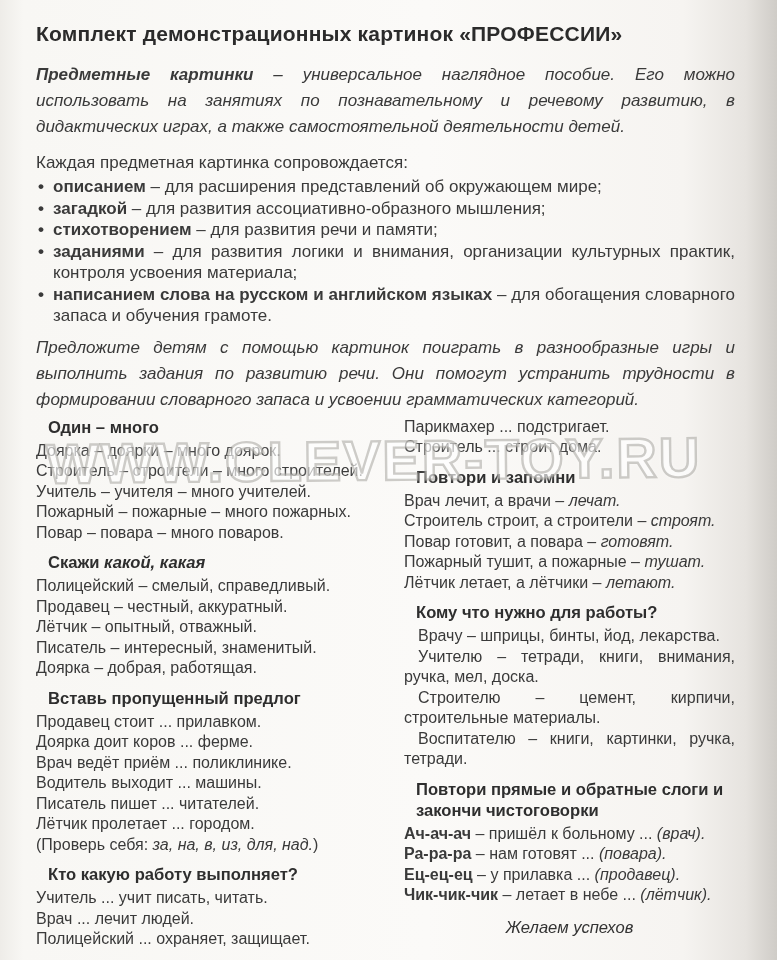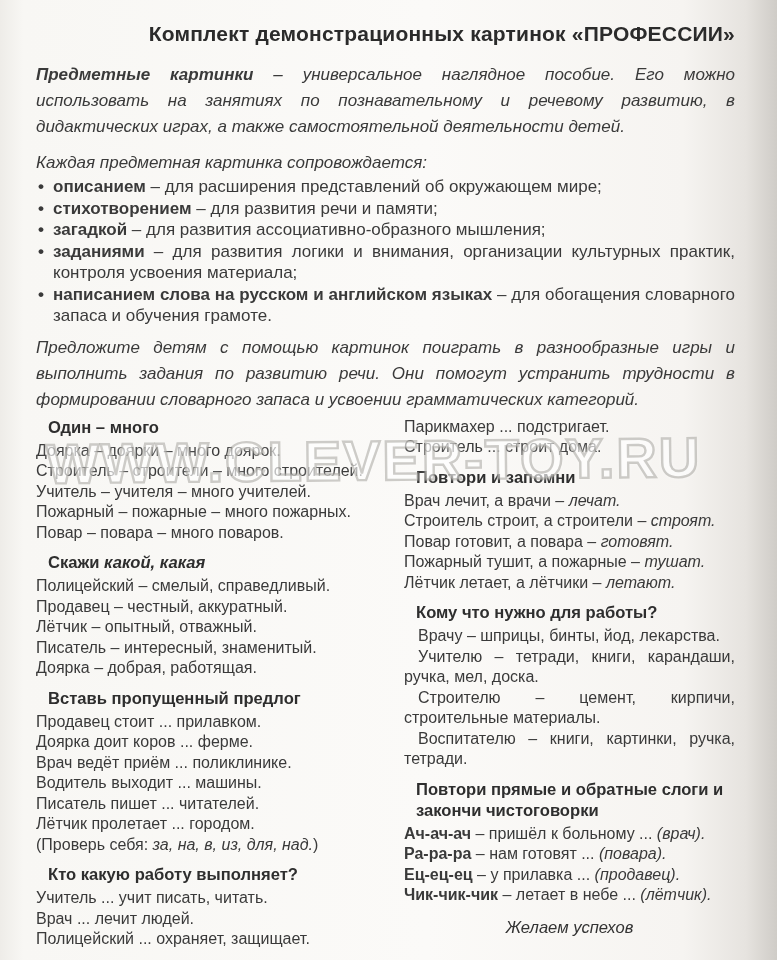--- a/index.html
+++ b/index.html
@@ -9,39 +9,38 @@
     margin: 0;
     box-sizing: border-box;
     padding: 14px 42px 14px 36px;
     overflow: hidden;
     background: linear-gradient(90deg, #eeece8 0%, #f8f7f4 3%, #fbfaf8 55%, #f6f4f1 88%, #e6e3df 96%, #cfccc7 100%);
     font-family: "Liberation Sans", "DejaVu Sans", sans-serif;
     color: #3a3a3a;
   }
   .title {
     margin: 8px 0 16px;
-    text-align: right;
+    text-align: left;
     font-size: 21px;
     font-weight: bold;
     color: #2b2b2b;
     letter-spacing: .2px;
   }
   .intro {
     margin: 0 0 12px;
     font-size: 17px;
     line-height: 26px;
     text-align: justify;
     font-style: italic;
   }
   .intro2 { margin: 8px 0 2px; }
   .lead-in {
     font-size: 17px;
     line-height: 22px;
     margin-bottom: 2px;
-    font-style: italic;
   }
   .bullets .bullet-line {
     position: relative;
     padding-left: 17px;
     font-size: 17px;
     line-height: 21.5px;
     text-align: justify;
   }
   .bullets .bullet-line::before {
     content: "\2022";
@@ -95,22 +94,22 @@
   <div class="watermark">WWW.CLEVER-TOY.RU</div>
 
   <h1 class="title">Комплект демонстрационных картинок «ПРОФЕССИИ»</h1>
 
   <p class="intro"><span class="b">Предметные картинки</span><span class=""> – универсальное наглядное пособие. Его можно использовать на занятиях по познавательному и речевому развитию, в дидактических играх, а также самостоятельной деятельности детей.</span></p>
 
   <div>
     <div class="lead-in">Каждая предметная картинка сопровождается:</div>
     <div class="bullets">
         <div class="bullet-line"><span class="b">описанием</span><span class=""> – для расширения представлений об окружающем мире;</span></div>
+        <div class="bullet-line"><span class="b">загадкой</span><span class=""> – для развития ассоциативно-образного мышления;</span></div>
         <div class="bullet-line"><span class="b">стихотворением</span><span class=""> – для развития речи и памяти;</span></div>
-        <div class="bullet-line"><span class="b">загадкой</span><span class=""> – для развития ассоциативно-образного мышления;</span></div>
         <div class="bullet-line"><span class="b">заданиями</span><span class=""> – для развития логики и внимания, организации культурных практик, контроля усвоения материала;</span></div>
         <div class="bullet-line"><span class="b">написанием слова на русском и английском языках</span><span class=""> – для обогащения словарного запаса и обучения грамоте.</span></div>
       </div>
   </div>
 
   <p class="intro intro2"><span class="">Предложите детям с помощью картинок поиграть в разнообразные игры и выполнить задания по развитию речи. Они помогут устранить трудности в формировании словарного запаса и усвоении грамматических категорий.</span></p>
 
   <div class="cols">
     <div class="col col-left">
         <div class="section">
@@ -156,21 +155,21 @@
             <div class="sec-heading"><span class="">Повтори и запомни</span></div>
             <div class="line"><span class="">Врач лечит, а врачи – </span><span class="i">лечат.</span></div>
             <div class="line"><span class="">Строитель строит, а строители – </span><span class="i">строят.</span></div>
             <div class="line"><span class="">Повар готовит, а повара – </span><span class="i">готовят.</span></div>
             <div class="line"><span class="">Пожарный тушит, а пожарные – </span><span class="i">тушат.</span></div>
             <div class="line"><span class="">Лётчик летает, а лётчики – </span><span class="i">летают.</span></div>
           </div>
           <div class="section">
             <div class="sec-heading"><span class="">Кому что нужно для работы?</span></div>
             <div class="line para"><span class="">Врачу – шприцы, бинты, йод, лекарства.</span></div>
-            <div class="line para"><span class="">Учителю – тетради, книги, карандаши, ручка, мел, доска.</span></div>
+            <div class="line para"><span class="">Учителю – тетради, книги, внимания, ручка, мел, доска.</span></div>
             <div class="line para"><span class="">Строителю – цемент, кирпичи, строительные материалы.</span></div>
             <div class="line para"><span class="">Воспитателю – книги, картинки, ручка, тетради.</span></div>
           </div>
           <div class="section">
             <div class="sec-heading"><span class="">Повтори прямые и обратные слоги и закончи чистоговорки</span></div>
             <div class="line"><span class="b">Ач-ач-ач</span><span class=""> – пришёл к больному ... </span><span class="i">(врач).</span></div>
             <div class="line"><span class="b">Ра-ра-ра</span><span class=""> – нам готовят ... </span><span class="i">(повара).</span></div>
             <div class="line"><span class="b">Ец-ец-ец</span><span class=""> – у прилавка ... </span><span class="i">(продавец).</span></div>
             <div class="line"><span class="b">Чик-чик-чик</span><span class=""> – летает в небе ... </span><span class="i">(лётчик).</span></div>
           </div>

